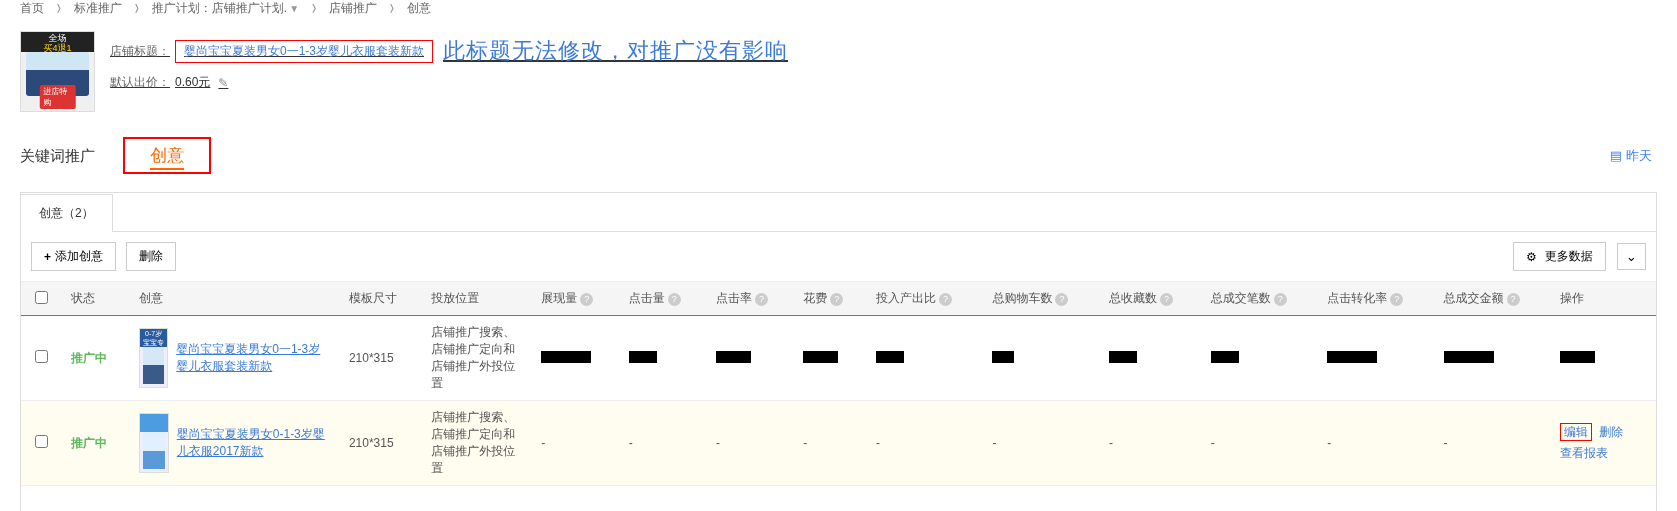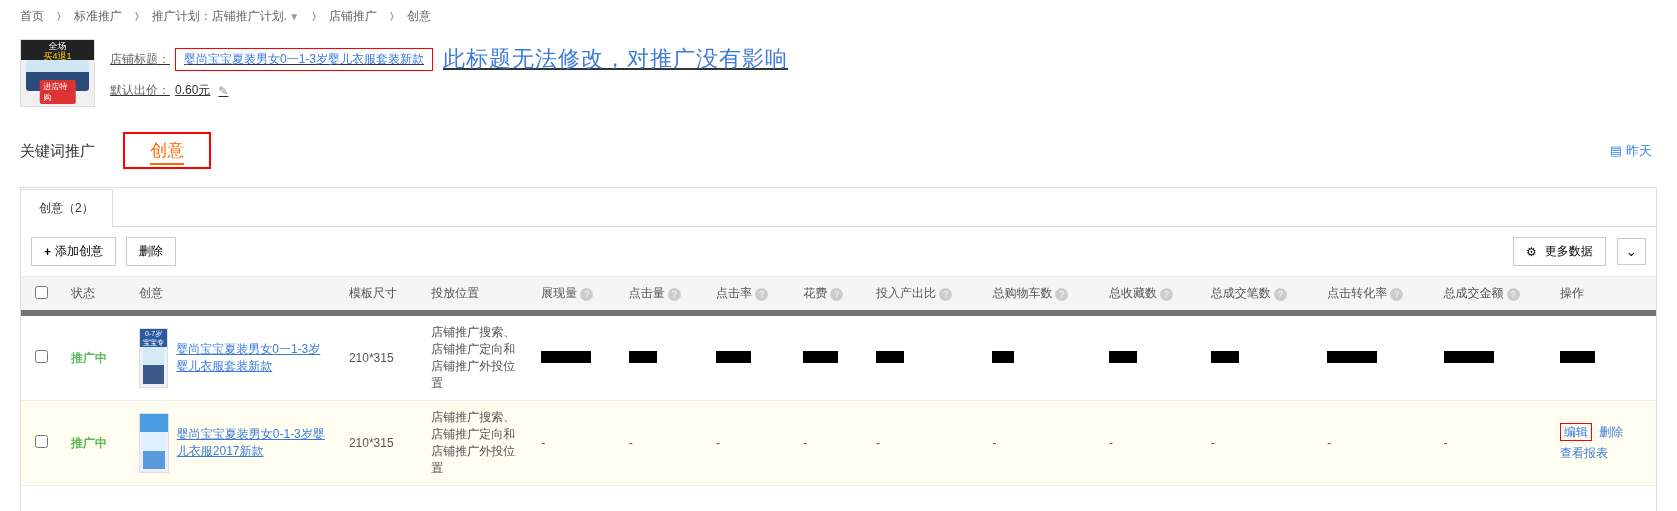--- a/index.html
+++ b/index.html
@@ -1,26 +1,26 @@
 <!DOCTYPE html>
 <html><head>
 <meta charset="utf-8">
 <style>
   * { box-sizing: border-box; margin: 0; padding: 0; }
   body { font-family: "Microsoft YaHei", Arial, sans-serif; font-size: 12px; color: #333; background: #fff; width: 1677px; }
   
   
-  .breadcrumb { padding: 8px 20px 4px 20px; font-size: 12px; color: #666; }
+  .breadcrumb { padding: 0 20px 4px 20px; font-size: 12px; color: #666; }
   .breadcrumb a { color: #666; text-decoration: none; }
   .breadcrumb .sep { margin: 0 8px; color: #999; font-family: monospace; }
   .breadcrumb .dropdown-arrow { margin-left: 2px; color: #999; font-size: 10px; }
   
   
   .header-section { padding: 10px 20px 15px 20px; display: flex; align-items: flex-start; gap: 15px; position: relative;}
-  .thumb { width: 75px; height: 68px; background: #f0f0f0; border: 1px solid #ddd; position: relative; overflow:hidden;}
+  .thumb { width: 75px; height: 81px; background: #f0f0f0; border: 1px solid #ddd; position: relative; overflow:hidden;}
   .thumb .badge-top { position:absolute; top:0; left:0; right:0; height:20px; background:#222; color:#fff; font-size:9px; text-align:center; line-height:10px; padding-top:1px;}
   .thumb .badge-top .yellow { color:#ffd700; }
   .thumb .body-img { position:absolute; top:20px; left:5px; right:5px; bottom:15px; background: linear-gradient(#cfe7f5 40%, #2b4a7a 40%); border-radius:3px;}
   .thumb .btn-small { position:absolute; bottom:2px; left:50%; transform:translateX(-50%); background:#d33; color:#fff; font-size:8px; padding:1px 4px; border-radius:2px;}
   
   .header-info { flex: 1; padding-top: 5px; }
   .info-row { display: flex; align-items: center; margin-bottom: 8px; font-size: 12px; text-decoration: underline;}
   .info-label { color: #666; margin-right: 5px; }
   .title-box { border: 1px solid red; padding: 2px 8px; color: #3b7ad9; display: inline-block; }
   .blue-note { color: #3b7ad9; font-size: 22px; margin-left: 10px; letter-spacing:1px;}
@@ -43,21 +43,21 @@
   .toolbar { display: flex; justify-content: space-between; padding: 10px 10px; border-bottom: 1px solid #eee;}
   .toolbar-left { display:flex; gap:10px;}
   .btn { border: 1px solid #ccc; background: #fff; padding: 5px 12px; font-size: 12px; cursor: pointer; display:inline-flex; align-items:center; gap:4px;}
   .btn .plus { font-weight:bold; }
   .toolbar-right { display:flex; gap:11px; align-items:center;}
   .gear-icon::before { content:"⚙"; margin-right:4px;}
   .chev-btn { border:1px solid #ccc; padding: 5px 8px; background:#fff; cursor:pointer;}
   
   
   table.data { width: 100%; border-collapse: collapse; }
-  table.data th { background: #f5f5f5; text-align: left; padding: 8px 10px; border-bottom: 6px solid #737373; font-weight: normal; color: #555; font-size:12px; white-space:nowrap;}
+  table.data th { background: #f5f5f5; text-align: left; padding: 8px 10px; border-bottom: 1px solid #737373; font-weight: normal; color: #555; font-size:12px; white-space:nowrap;}
   table.data td { padding: 8px 10px; border-bottom: 1px solid #eee; vertical-align: middle; font-size:12px; color:#555;}
   table.data tr.hover-row { background: #fffdf0; }
   .help-icon { display:inline-block; width:13px; height:13px; border-radius:50%; background:#ccc; color:#fff; font-size:9px; text-align:center; line-height:13px; margin-left:3px;}
   
   .status-green { color: #5cb85c; font-weight: bold; }
   
   .cell-thumb { width:45px; height:60px; background:#eef; border:1px solid #ddd; display:inline-block; vertical-align:middle; margin-right:8px; position:relative; overflow:hidden;}
   .cell-thumb .t-top { position:absolute; top:0; left:0; right:0; height:18px; background:#2a5aa0; color:#fff; font-size:7px; text-align:center; line-height:9px;}
   .cell-thumb.v2 .t-top { background:#4a9de0; }
   .cell-thumb .t-body { position:absolute; top:18px; left:3px; right:3px; bottom:3px; background:linear-gradient(#d5e8f5 50%, #3a5a8a 50%);}

